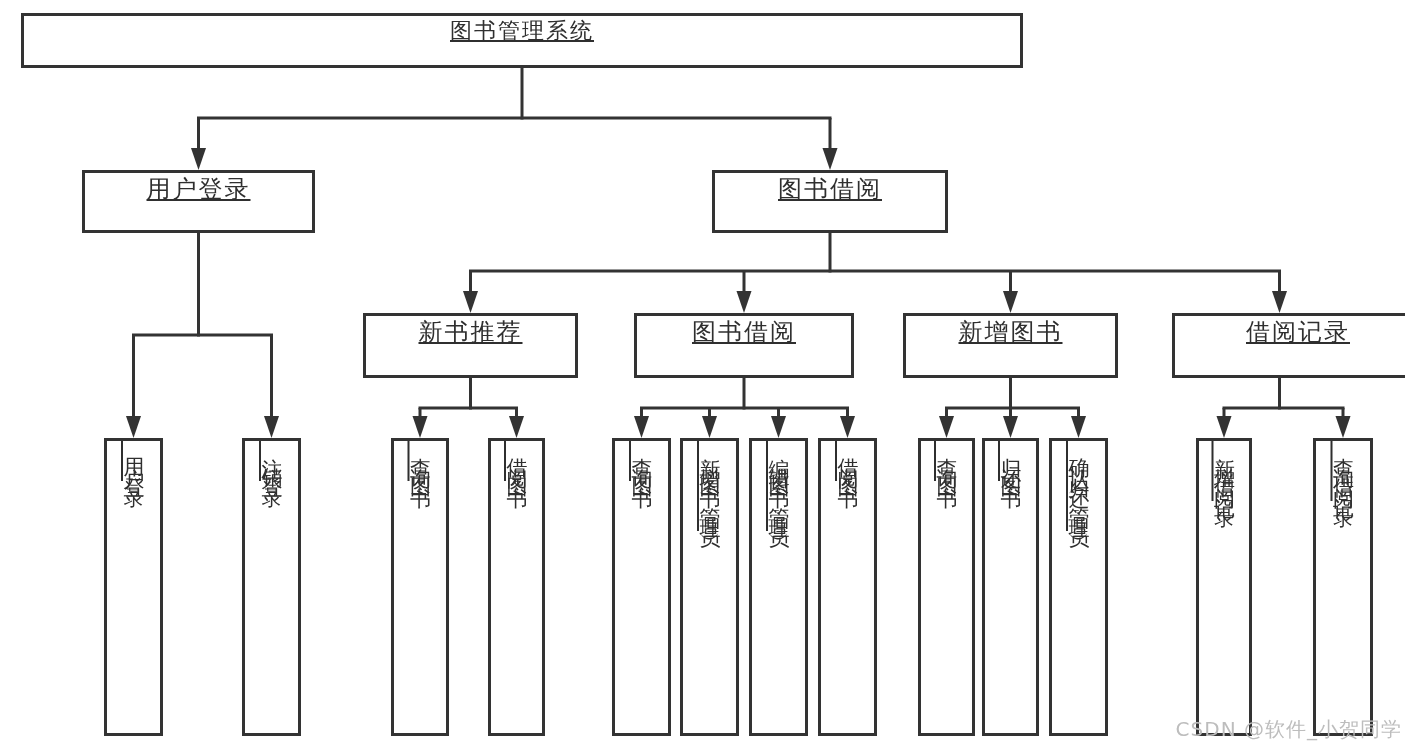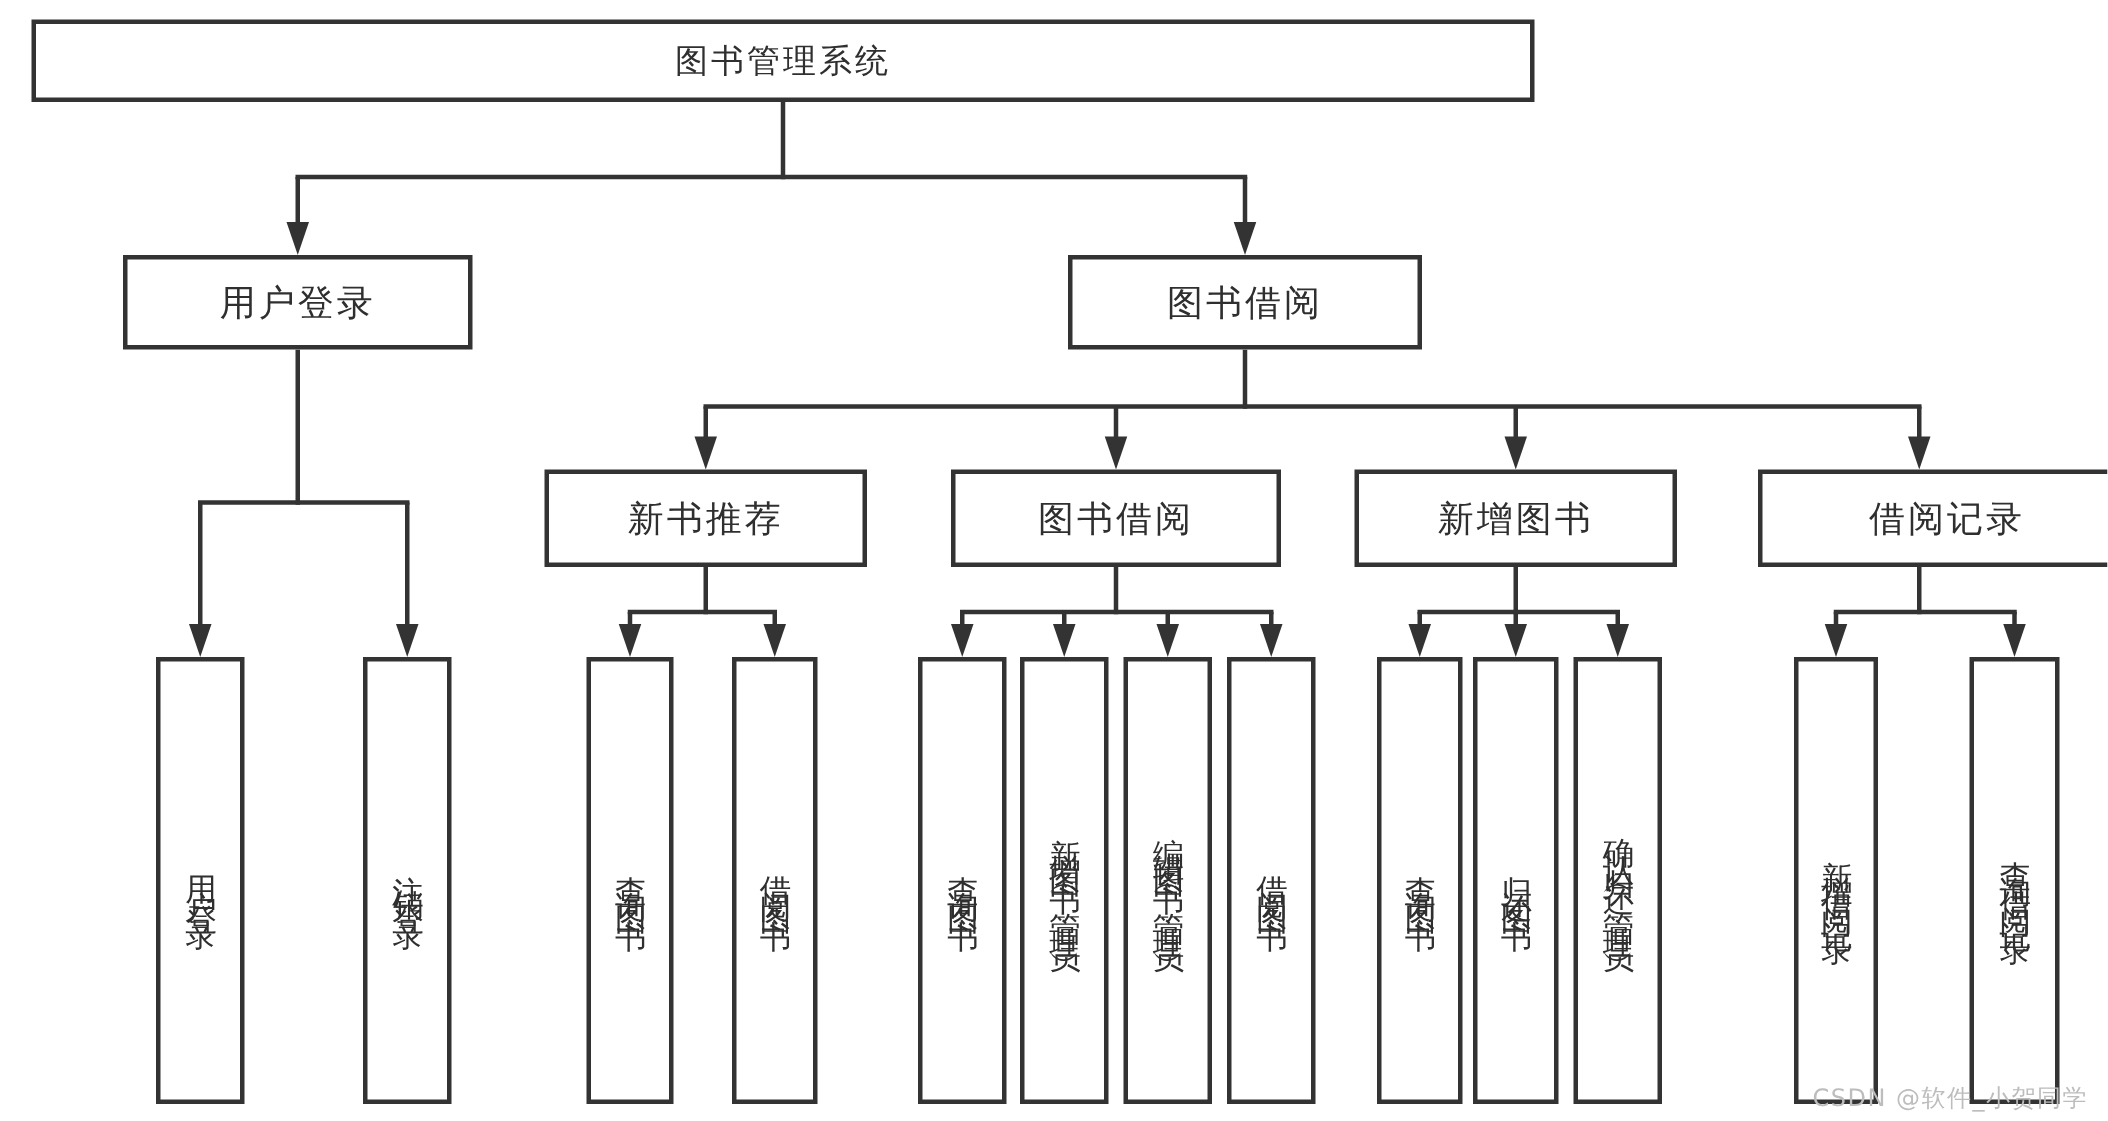--- a/index.html
+++ b/index.html
@@ -6,32 +6,33 @@
     --line:#333333; --text:#2f2f2f; --box-bg:#ffffff; --page-bg:#ffffff; --wm:#bdbdbd;
   }
   html,body{margin:0;padding:0;background:var(--page-bg);}
   .canvas{
     position:relative;width:1405px;height:747px;background:var(--page-bg);
     font-family:"DejaVu Sans","Liberation Sans",sans-serif;overflow:hidden;
   }
   #connector-svg{position:absolute;left:0;top:0;width:1405px;height:747px;}
   .box{
     position:absolute;box-sizing:border-box;background:var(--box-bg);
-    border:3px solid var(--line);display:flex;align-items:center;justify-content:center;
+    border:3px solid var(--line);display:flex;justify-content:center;
     color:var(--text);
+    text-decoration:underline;
   }
   .box .lbl{white-space:nowrap;}
   .h .lbl{font-size:24px;letter-spacing:2px;}
   .root-box .lbl{font-size:22px;letter-spacing:2px;}
   .v .lbl{
     writing-mode:vertical-rl;text-orientation:mixed;
     font-size:21px;letter-spacing:10px;line-height:1;
   }
   .watermark{
-    position:absolute;right:13px;bottom:4px;font-size:16px;letter-spacing:1px;
+    position:absolute;right:3px;bottom:4px;font-size:20px;letter-spacing:1px;
     color:var(--wm);z-index:5;white-space:nowrap;
   }
 </style>
 </head>
 <body>
 
 <div class="canvas">
 
   <svg id="connector-svg" viewBox="0 0 1405 747" xmlns="http://www.w3.org/2000/svg">
       <line x1="522" y1="68" x2="522" y2="119.5" stroke="#333333" stroke-width="3"></line>

